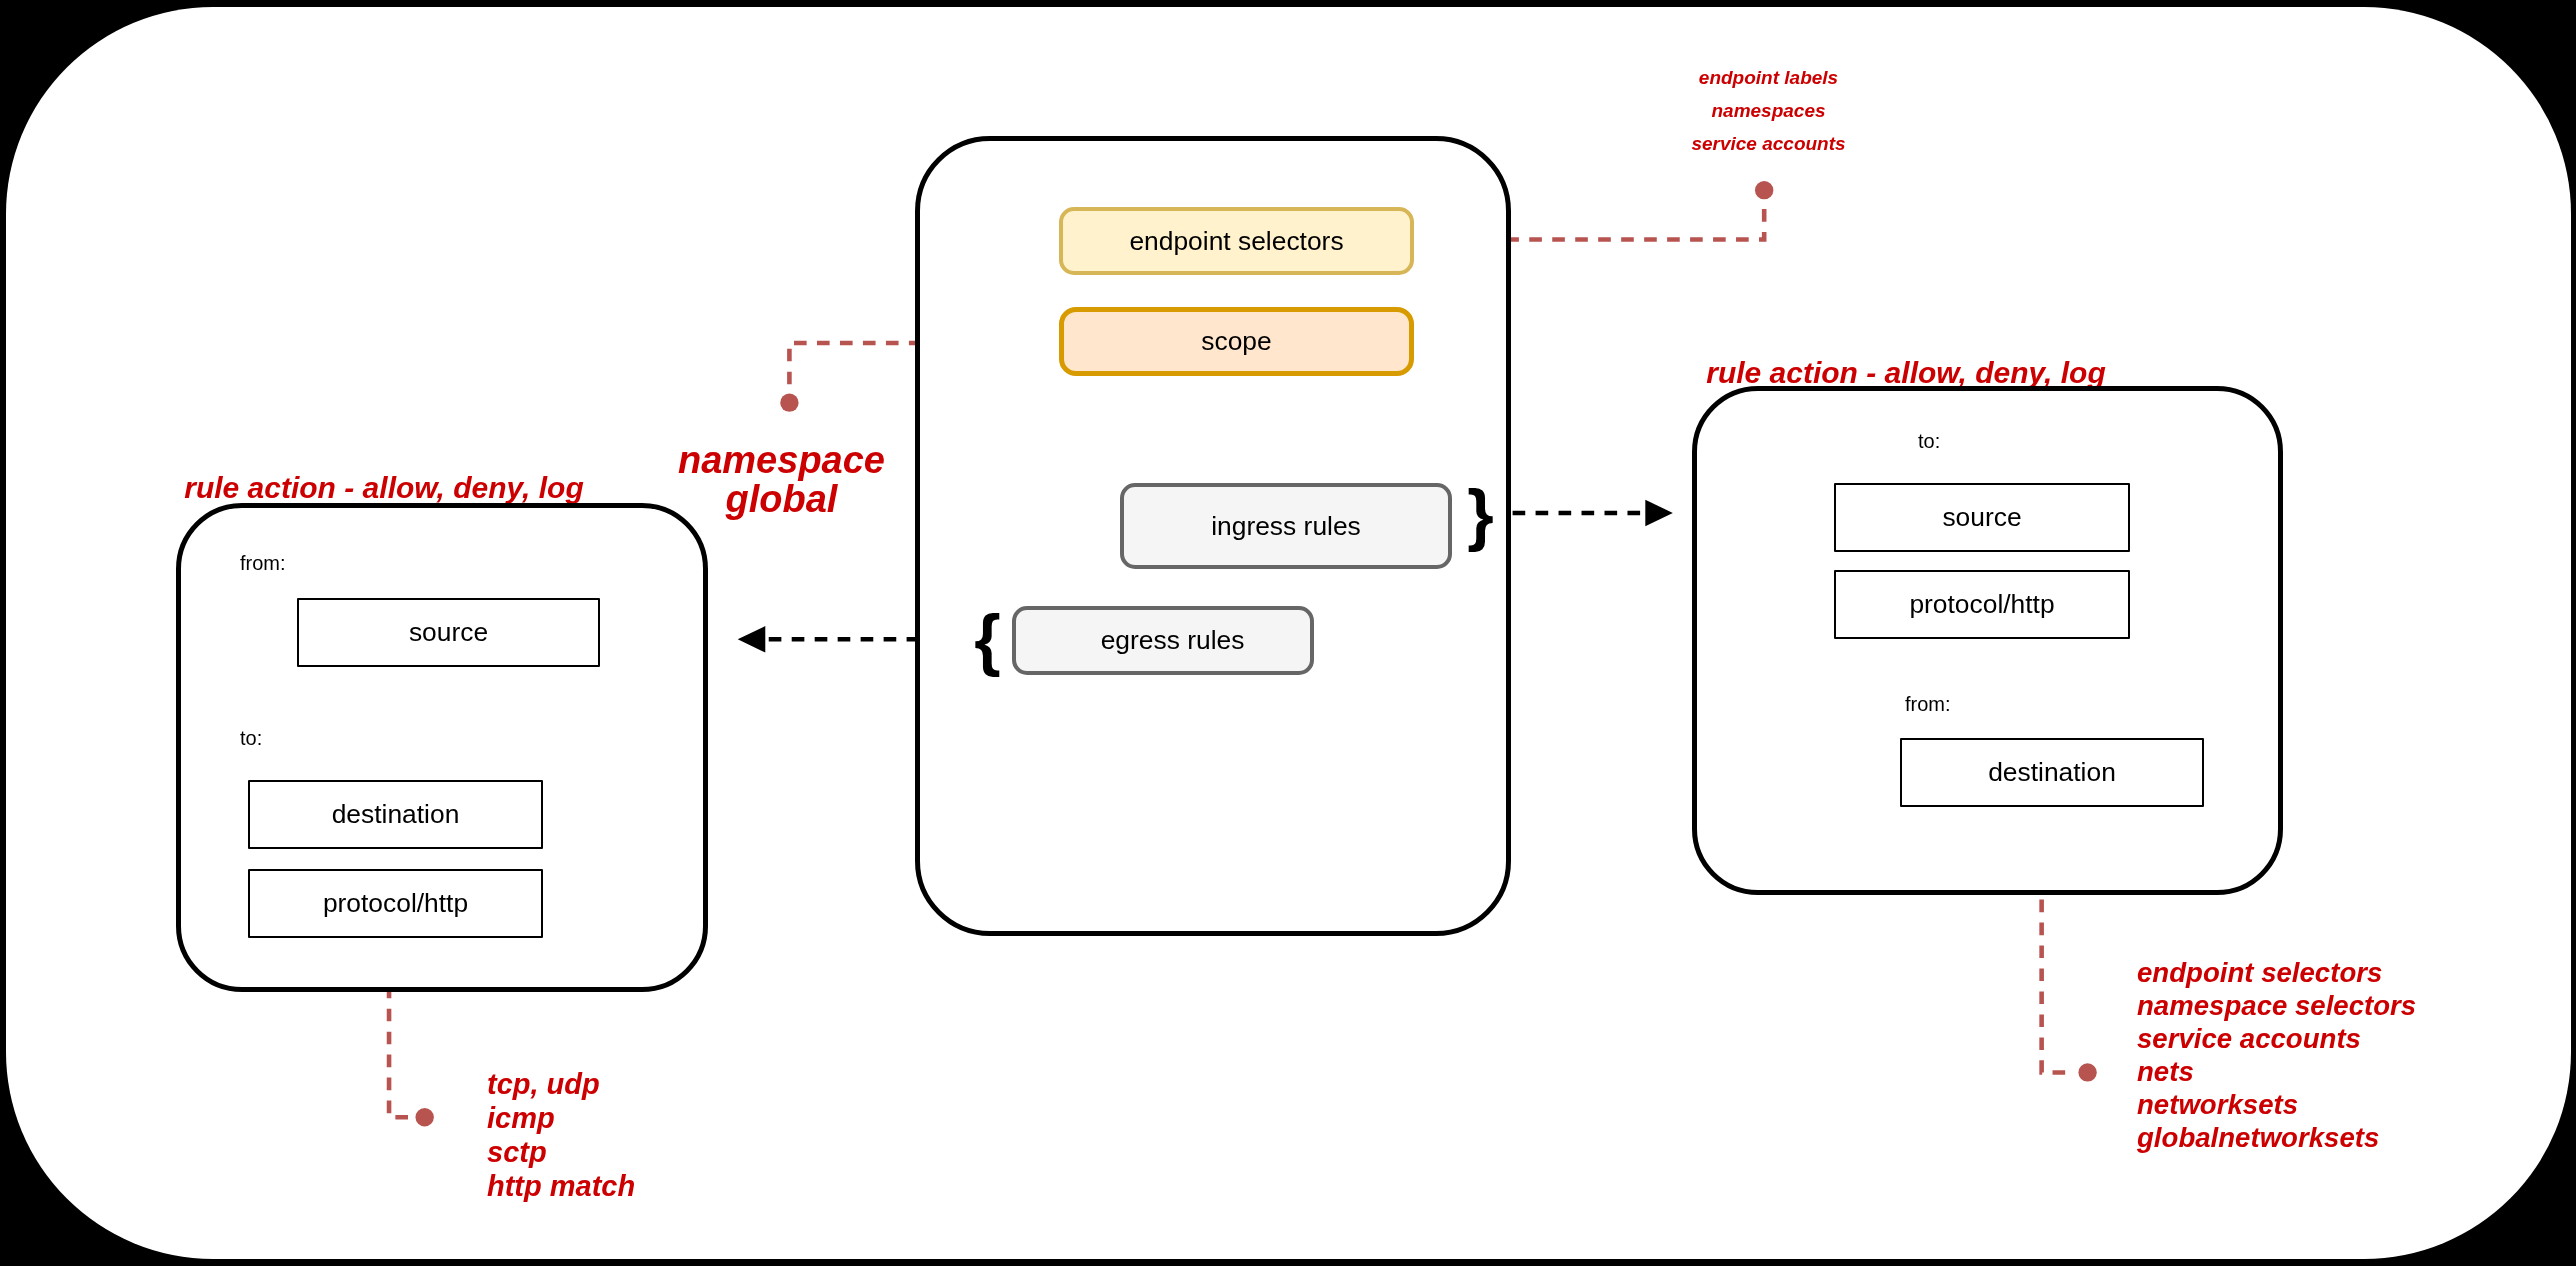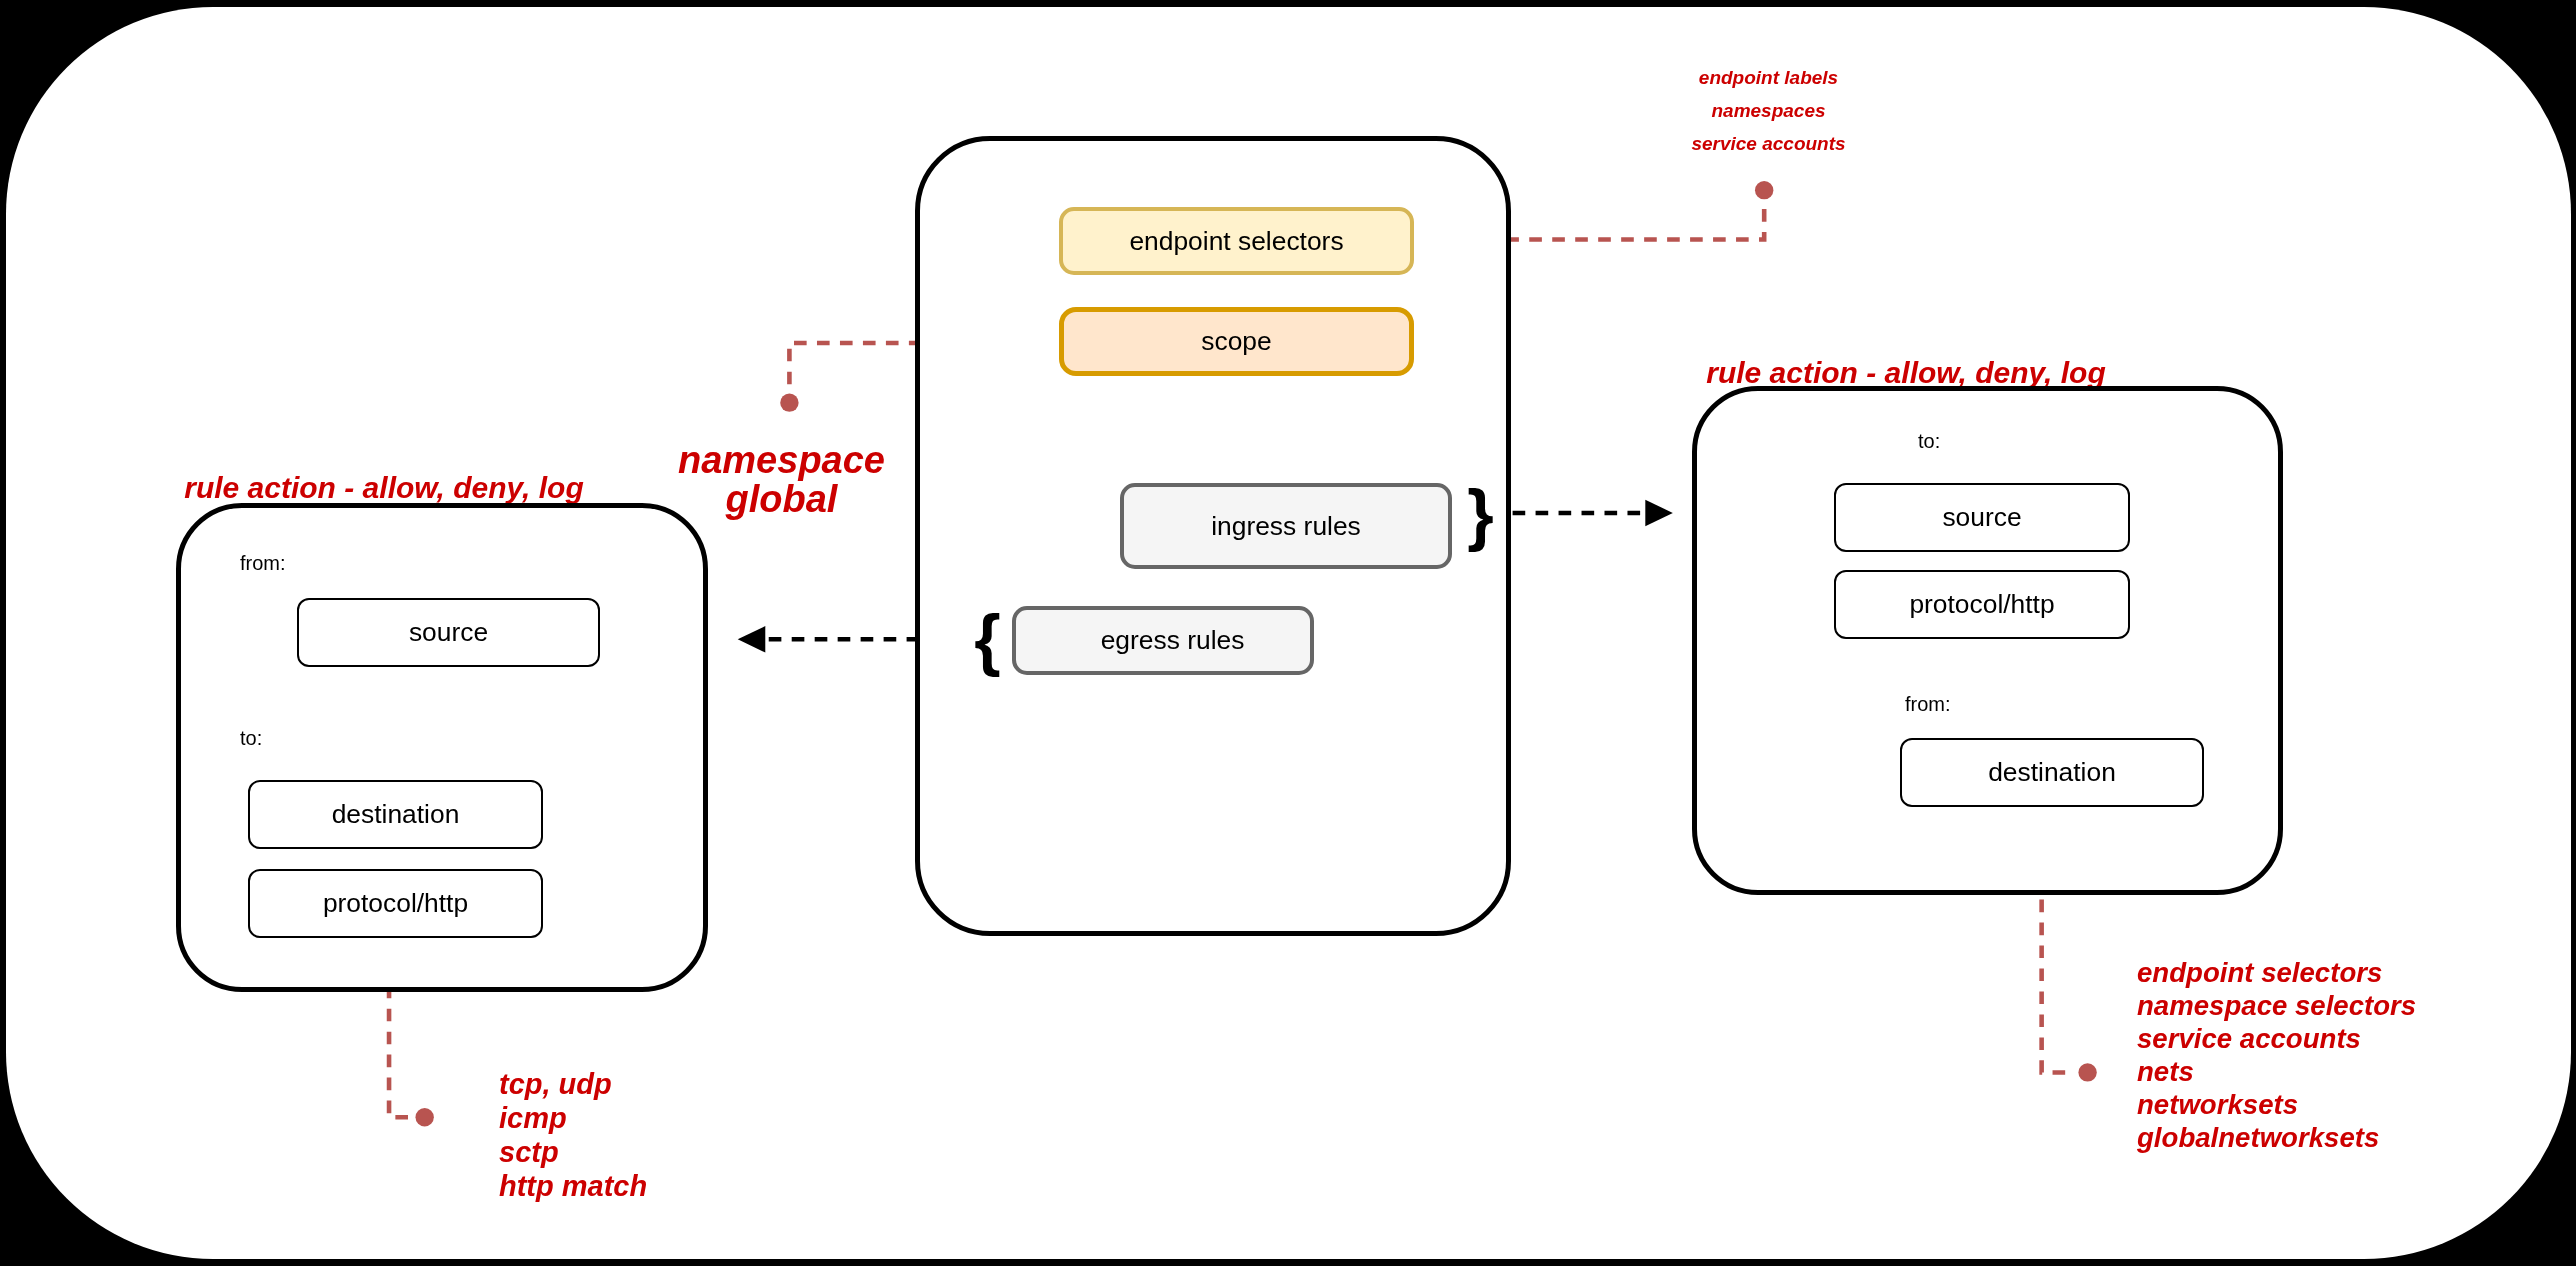--- a/index.html
+++ b/index.html
@@ -11,21 +11,21 @@
 
   .container{position:absolute;box-sizing:border-box;border:5.7px solid #000;
              border-radius:75px;background:#fff;}
   .bigbox{border-radius:66px;}
 
   .chip{position:absolute;box-sizing:border-box;display:flex;align-items:center;justify-content:center;
         font-size:26.4px;color:#000;border-radius:15px;}
   .chip.yellow{background:var(--yellow-fill);border:4.6px solid var(--yellow-stroke);}
   .chip.orange{background:var(--orange-fill);border:5.2px solid var(--orange-stroke);}
   .chip.gray{background:var(--gray-fill);border:4.6px solid var(--gray-stroke);}
-  .chip.plain{background:#fff;border:2.9px solid #000;border-radius:12px;}
+  .chip.plain{background:#fff;border:2.9px solid #000;border-radius:1px;}
 
   .lbl{position:absolute;font-size:20px;color:#000;white-space:nowrap;}
 
   .red{position:absolute;color:var(--red-text);font-weight:bold;font-style:italic;white-space:nowrap;}
   .red.center{text-align:center;}
   .red div{pointer-events:none;}
 
   .brace{position:absolute;display:flex;align-items:center;justify-content:center;
          font-size:68px;font-weight:600;color:#000;}
 </style>
@@ -122,21 +122,21 @@
     <div>endpoint labels</div>
     <div>namespaces</div>
     <div>service accounts</div>
   </div>
 
   <div class="red center" style="left:638px;top:441px;width:287px;font-size:38px;line-height:39px;">
     <div>namespace</div>
     <div>global</div>
   </div>
 
-  <div class="red" style="left:499px;top:1067px;font-size:29px;line-height:34px;">
+  <div class="red" style="left:487px;top:1067px;font-size:29px;line-height:34px;">
     <div>tcp, udp</div>
     <div>icmp</div>
     <div>sctp</div>
     <div>http match</div>
   </div>
 
   <div class="red" style="left:2137px;top:956px;font-size:27.6px;line-height:33px;">
     <div>endpoint selectors</div>
     <div>namespace selectors</div>
     <div>service accounts</div>

